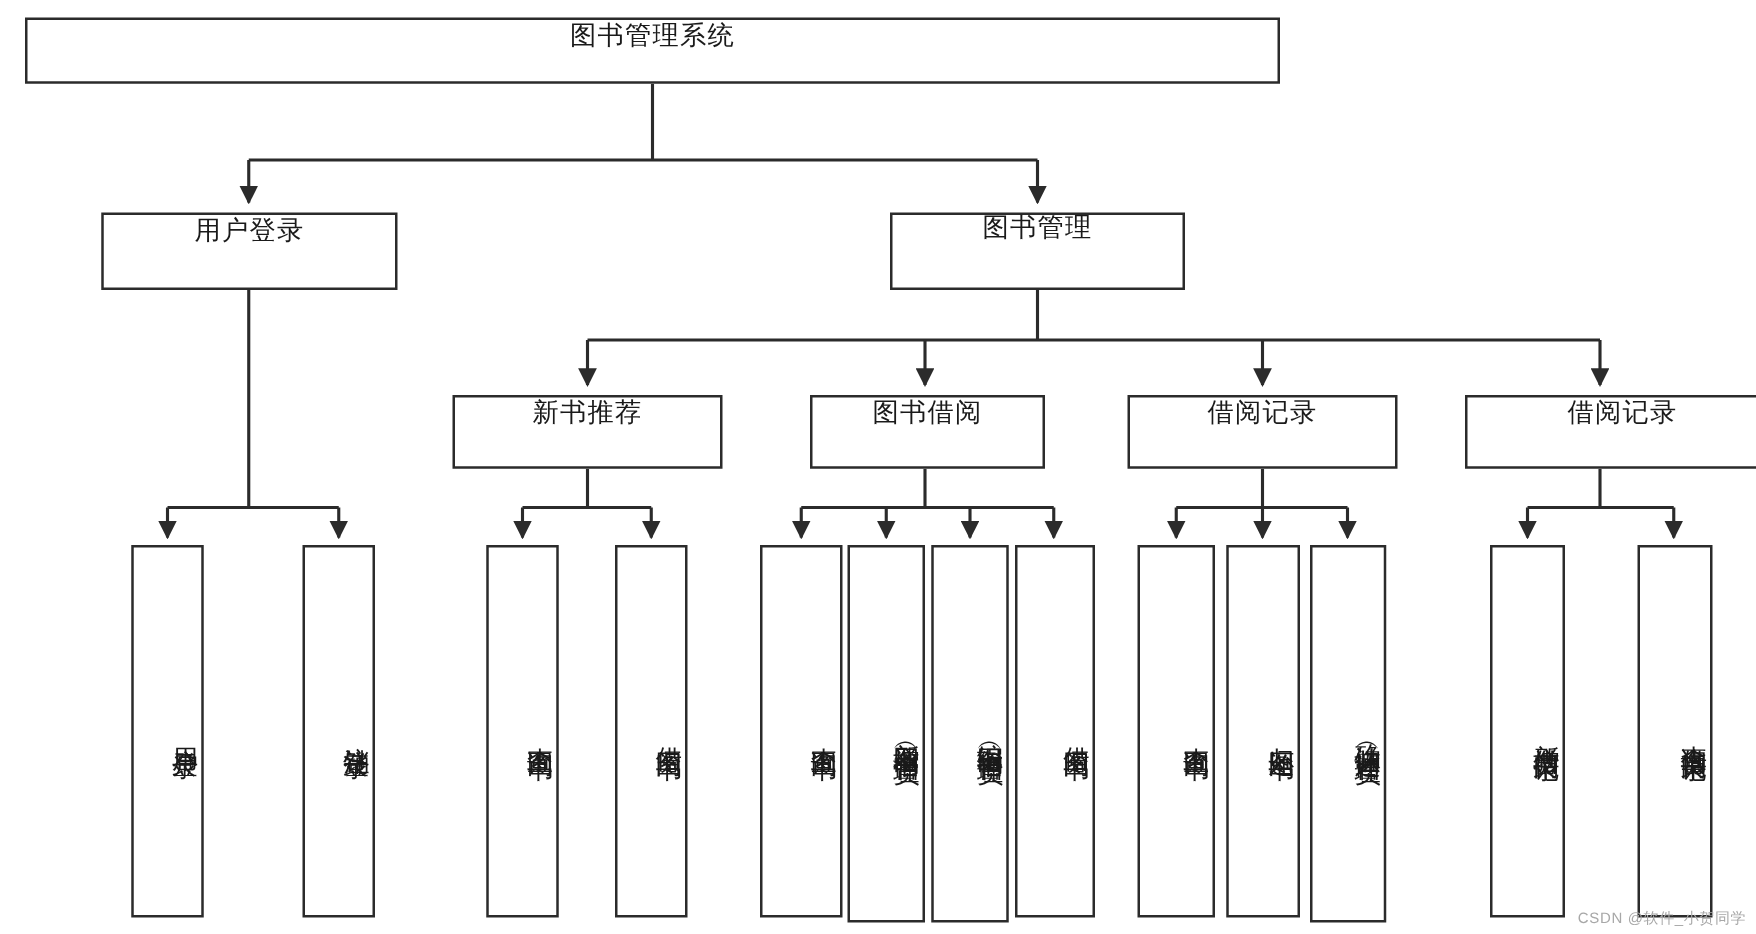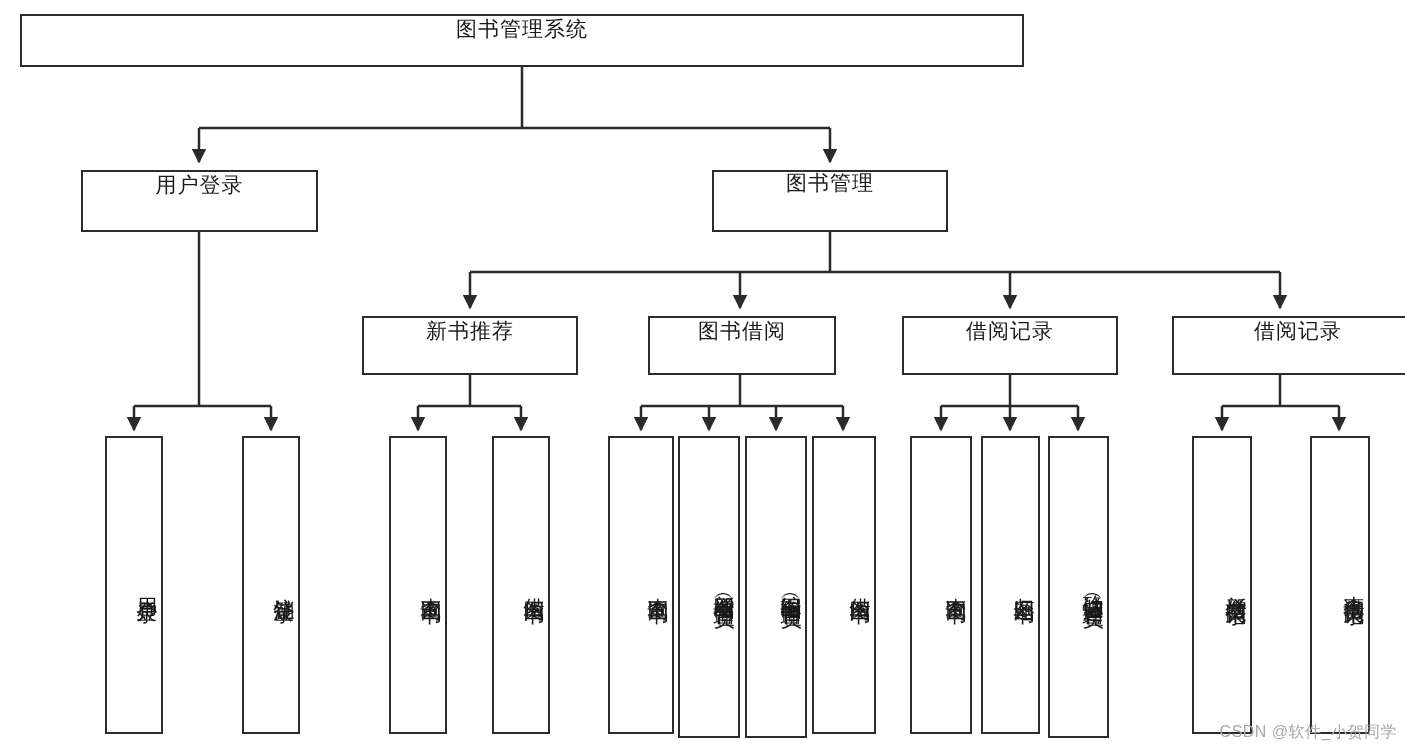--- a/index.html
+++ b/index.html
@@ -53,21 +53,21 @@
     writing-mode: vertical-rl;
     text-orientation: upright;
   }
   .root {
     font-size: 22px;
   }
   #watermark {
     position: absolute;
     right: 8px;
     bottom: 4px;
-    font-size: 16px;
+    font-size: 12px;
     color: #a8a8a8;
     letter-spacing: 0.5px;
     white-space: nowrap;
   }
 </style>
 </head>
 <body>
 
 <div id="canvas">
 

